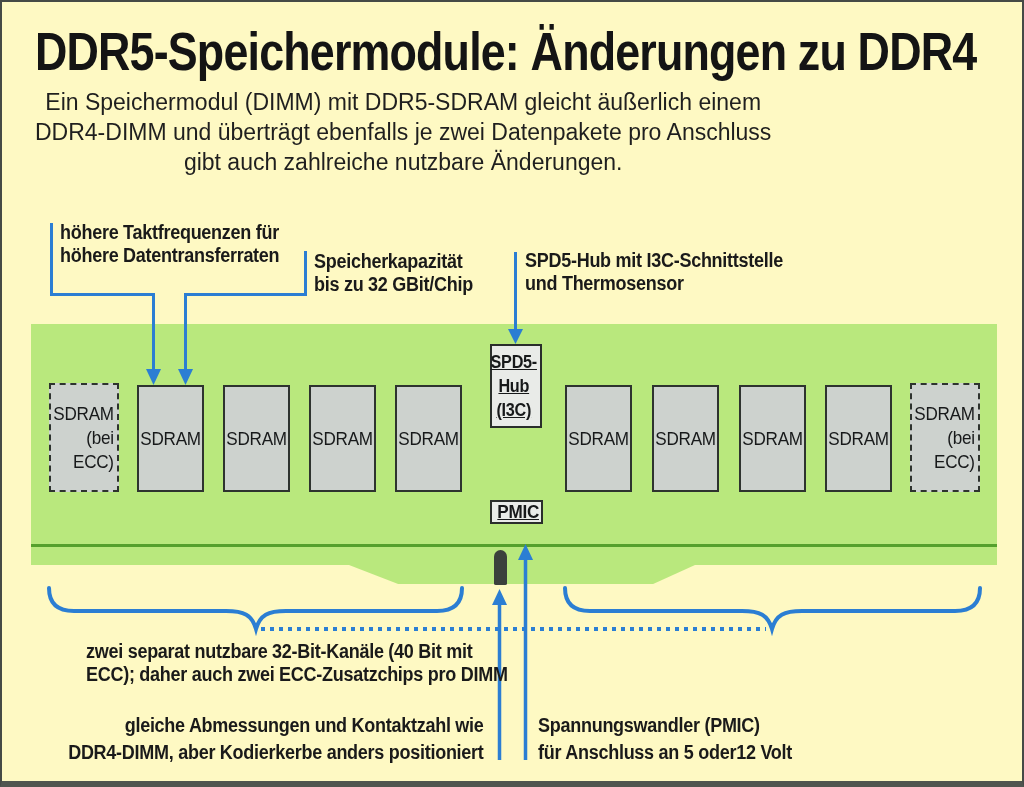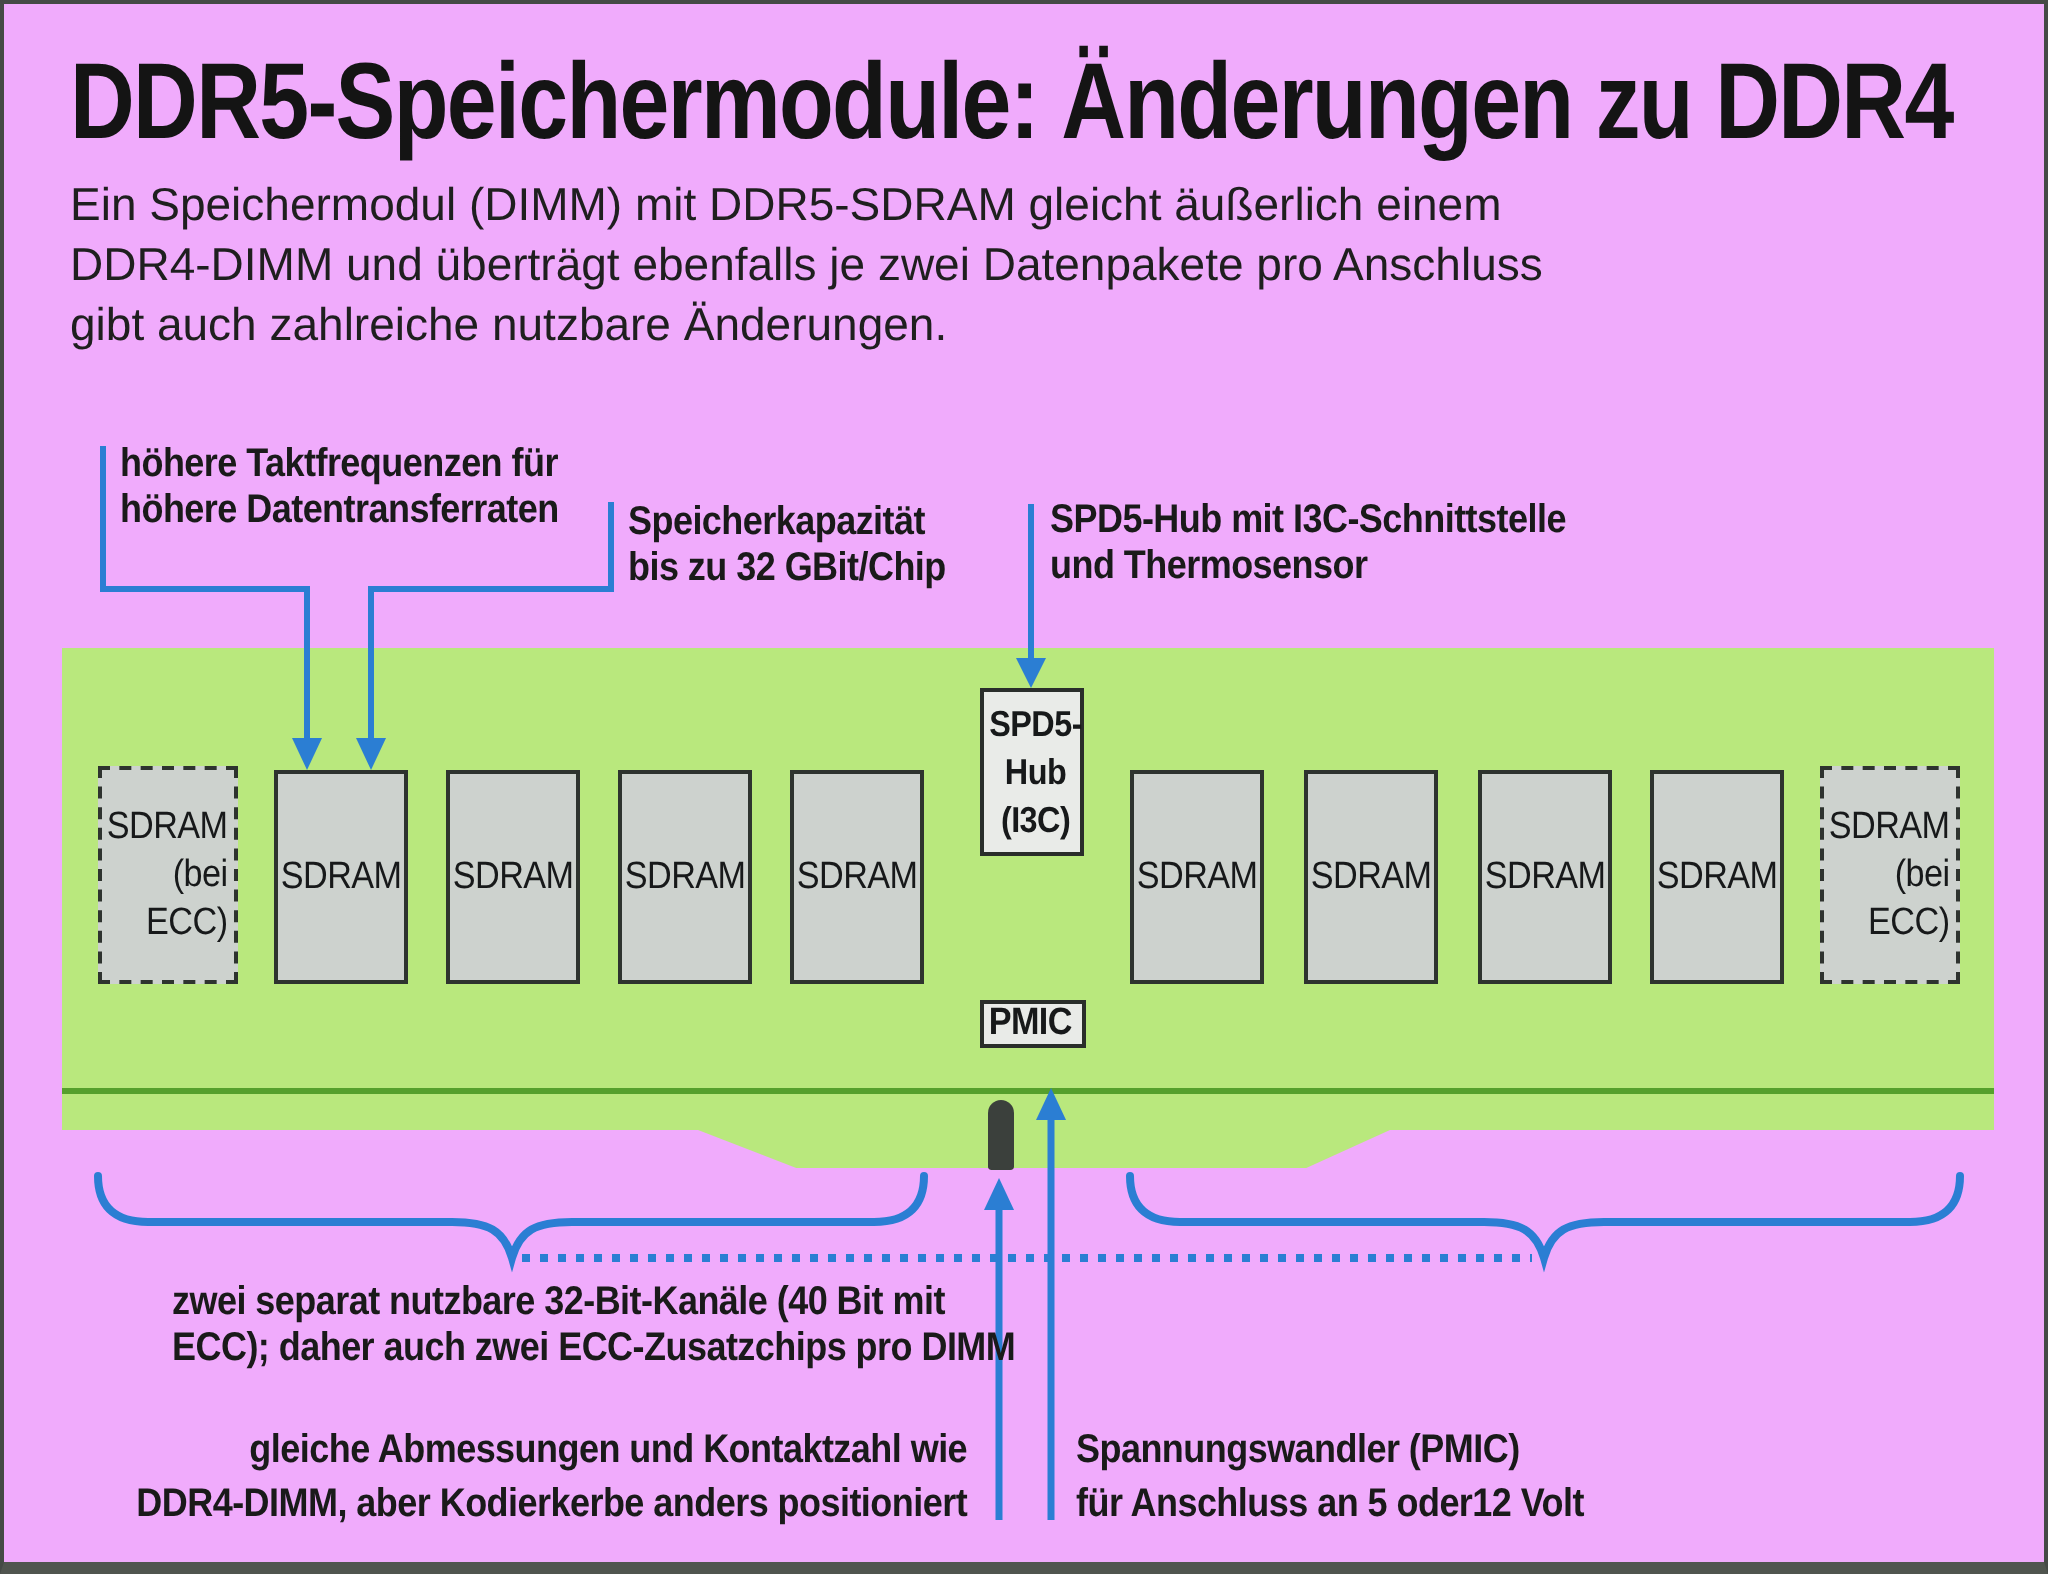--- a/index.html
+++ b/index.html
@@ -1,28 +1,28 @@
 <!DOCTYPE html>
 <html lang="de"><head>
 <meta charset="utf-8">
 <style>
   html,body{margin:0;padding:0;background:#fff;}
   .fig{
     position:relative;width:1024px;height:787px;box-sizing:border-box;
-    background:#f0abfc;overflow:hidden;
+    background:#fef9c3;overflow:hidden;
     border:2px solid #454a46;border-bottom:6px solid #50554f;
     font-family:"Liberation Sans","DejaVu Sans",sans-serif;
   }
   .title{
     position:absolute;left:33px;top:18px;margin:0;
     font-size:54px;font-weight:bold;color:#141414;letter-spacing:-1px;
     white-space:nowrap;transform:scaleX(0.83);transform-origin:left top;
   }
   .intro{position:absolute;left:33px;top:85px;color:#1f1f1f;font-size:23px;line-height:30px;}
-  .intro div{white-space:nowrap;}
+  .intro div{white-space:nowrap;text-align:center;}
   
   .lbl{
     position:absolute;color:#1a1a1a;font-weight:600;font-size:20px;line-height:23px;
     letter-spacing:-0.3px;white-space:nowrap;z-index:5;
   }
   .condL{transform:scaleX(0.9);transform-origin:left top;}
   .condC{transform:scaleX(0.9);transform-origin:center top;text-align:center;}
   .condR{transform:scaleX(0.9);transform-origin:right top;text-align:right;}
   .big{font-size:20px;line-height:27px;}
   
@@ -37,22 +37,22 @@
   .chip{
     position:absolute;top:383px;width:67px;height:107px;box-sizing:border-box;
     background:#cdd2ce;border:2px solid #2e332f;z-index:3;
     display:flex;align-items:center;justify-content:center;text-align:right;
     font-weight:400;font-size:19px;line-height:24px;color:#17191a;letter-spacing:-0.3px;
   }
   .chip .t{transform:scaleX(0.9);}
   .ecc{top:381px;width:70px;height:109px;border-style:dashed;}
   .io{
     position:absolute;left:488px;box-sizing:border-box;background:#e9ebe8;border:2.5px solid #2a2e2b;z-index:3;
-    display:flex;align-items:center;justify-content:flex-start;text-align:center;
-    font-weight:600;font-size:18px;line-height:24px;color:#17191a;letter-spacing:-0.3px;
+    display:flex;align-items:center;justify-content:flex-end;text-align:center;
+    font-weight:600;font-size:18px;line-height:24px;color:#17191a;letter-spacing:-0.3px;text-decoration:underline;
   }
   .io .t{transform:scaleX(0.9);}
   svg.overlay{position:absolute;left:0;top:0;z-index:4;pointer-events:none;}
 </style>
 </head>
 <body>
 
 <div class="fig">
 
   <h1 class="title">DDR5-Speichermodule: Änderungen zu DDR4</h1>

